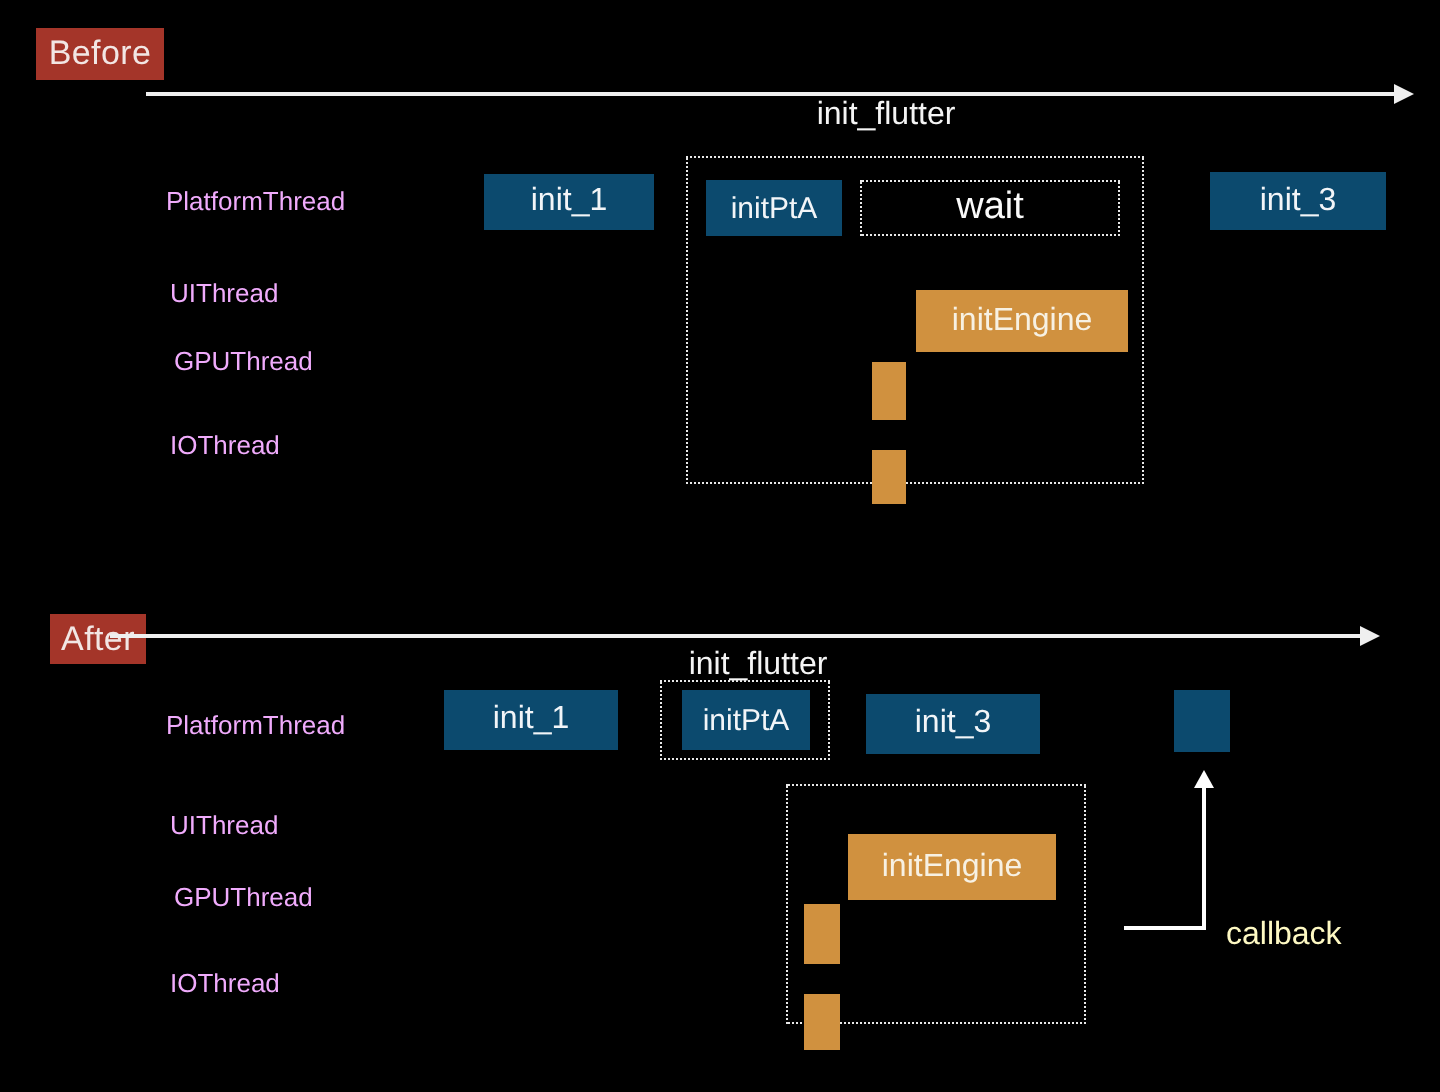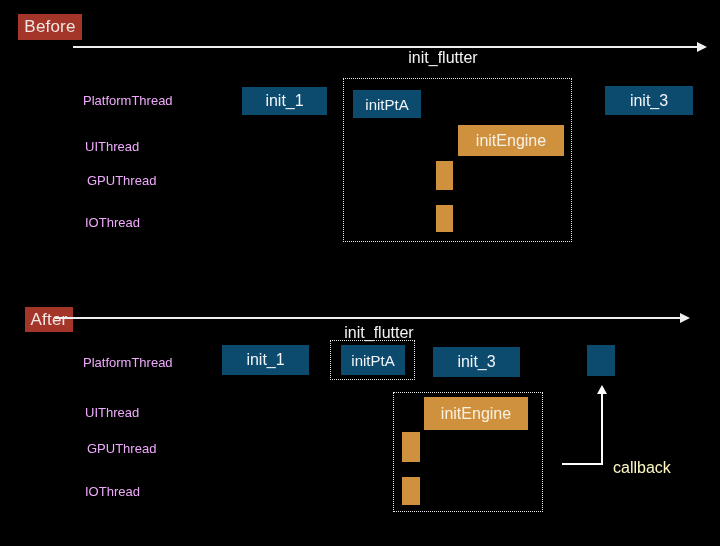--- a/index.html
+++ b/index.html
@@ -24,20 +24,21 @@
   }
   .timeline-label{color:#F4F4F4;font-size:16px;text-align:center;}
   .thread-label{color:#f0abfc;font-size:13px;white-space:nowrap;text-align:center;}
   .blue-box{
     background:#0c4a6e;color:#F2F5F8;display:flex;align-items:center;justify-content:center;
     font-size:16px;
   }
   .orange-box{
     background:#D0913F;color:#F7F1E3;display:flex;align-items:center;justify-content:center;
     font-size:16px;
+    margin-top:20px;
   }
   .dotted{border:1px dotted #E8E8E8;background:transparent;}
   .wait-box{color:#FAFAFA;display:flex;align-items:center;justify-content:center;font-size:19px;}
   .callback-label{color:#fef9c3;font-size:16px;}
 </style>
 </head>
 <body>
 
 <div class="canvas">
 
@@ -51,20 +52,21 @@
   <div class="abs thread-label" style="left:85px;top:139px;">UIThread</div>
   <div class="abs thread-label" style="left:87px;top:173px;">GPUThread</div>
   <div class="abs thread-label" style="left:85px;top:215px;">IOThread</div>
 
   <div class="abs blue-box" style="left:242px;top:87px;width:85px;height:28px;">init_1</div>
 
   <div class="abs dotted" style="left:343px;top:78px;width:229px;height:164px;"></div>
 
   <div class="abs blue-box" style="left:353px;top:90px;width:68px;height:28px;font-size:15px;">initPtA</div>
 
+  <div class="abs dotted wait-box" style="left:430px;top:90px;width:130px;height:28px;">wait</div>
 
   <div class="abs blue-box" style="left:605px;top:86px;width:88px;height:29px;">init_3</div>
 
   <div class="abs orange-box" style="left:458px;top:125px;width:106px;height:31px;">initEngine</div>
 
   <div class="abs orange-box" style="left:436px;top:161px;width:17px;height:29px;"></div>
   <div class="abs orange-box" style="left:436px;top:205px;width:17px;height:27px;"></div>
 
   <div class="abs badge" style="left:25px;top:283px;width:48px;height:25px;margin-top:24px;">After</div>
 

